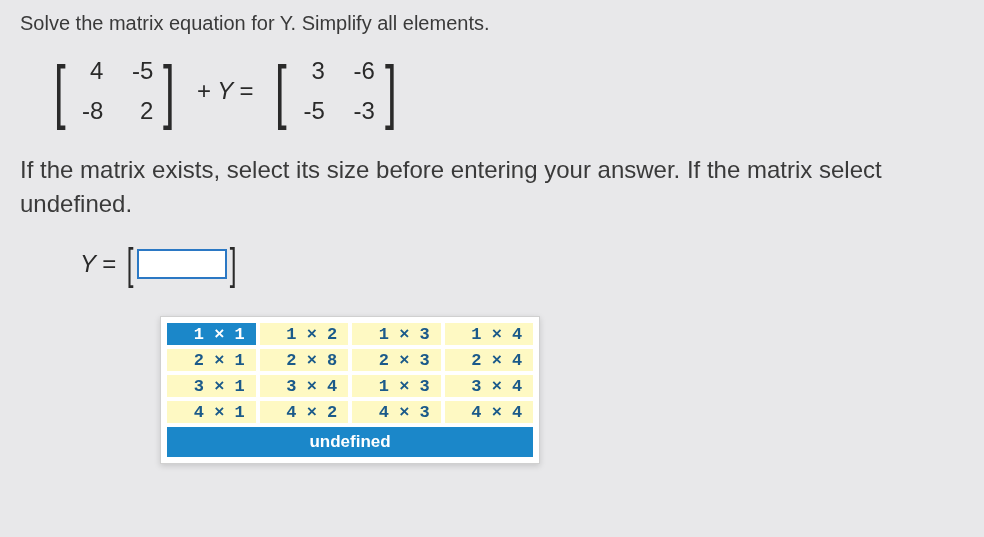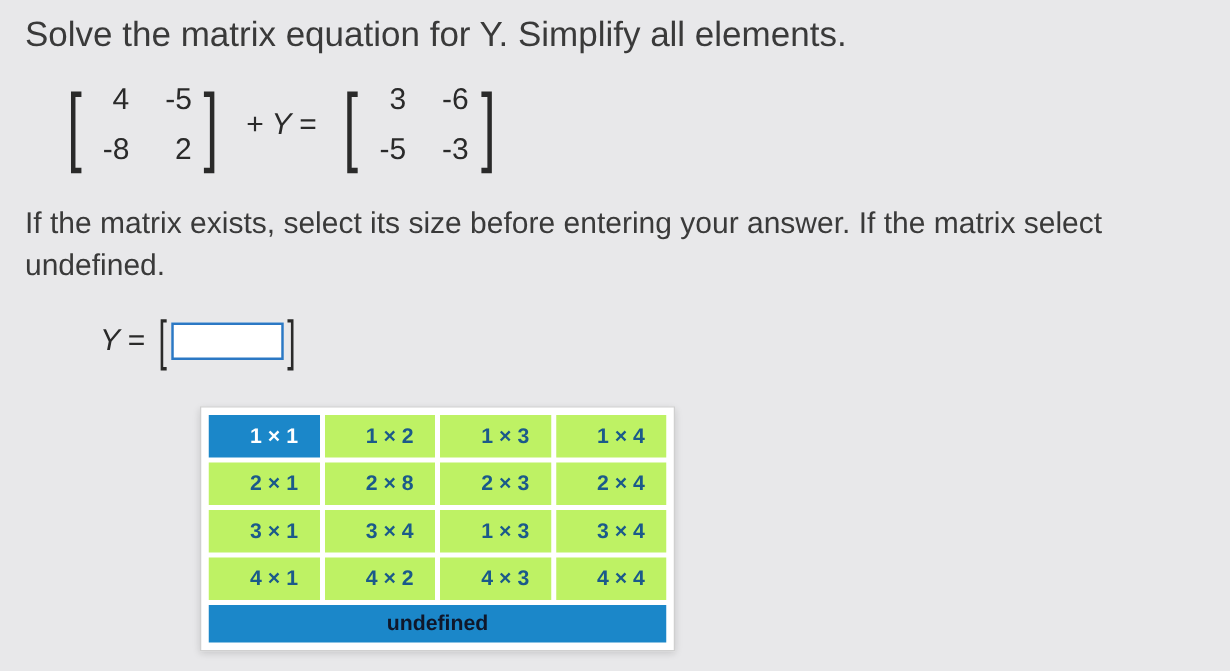--- a/index.html
+++ b/index.html
@@ -6,21 +6,21 @@
     body {
       width: 984px;
       height: 537px;
       background: #e8e8ea;
       font-family: Arial, Helvetica, sans-serif;
       padding: 12px 20px;
       color: #2a2a2a;
       overflow: hidden;
     }
     .question-text {
-      font-size: 28px;
+      font-size: 20px;
       color: #3a3a3a;
       margin-bottom: 18px;
     }
     .equation-row {
       display: flex;
       align-items: center;
       gap: 8px;
       margin-left: 30px;
       margin-bottom: 24px;
       font-size: 24px;
@@ -92,36 +92,36 @@
     }
     .size-grid {
       display: grid;
       grid-template-columns: repeat(4, 1fr);
       gap: 4px;
     }
     .size-btn {
       background: #1b87c9;
       color: #ffffff;
       border: none;
-      height: 34px;
+      height: 22px;
       font-size: 17px;
       font-weight: bold;
       cursor: pointer;
-      font-family: Liberation Sans, sans-serif;
+      font-family: Liberation Mono, monospace;
       padding-left: 16px;
     }
     .size-btn.light {
-      background: #bef264;
+      background: #fef9c3;
       color: #1b5a8a;
     }
     .undef-btn {
       width: 100%;
       margin-top: 4px;
       background: #1b87c9;
-      color: #0f172a;
+      color: #ffffff;
       border: none;
       height: 30px;
       font-size: 17px;
       font-weight: bold;
       cursor: pointer;
     }
   </style>
 </head>
 <body>
 

